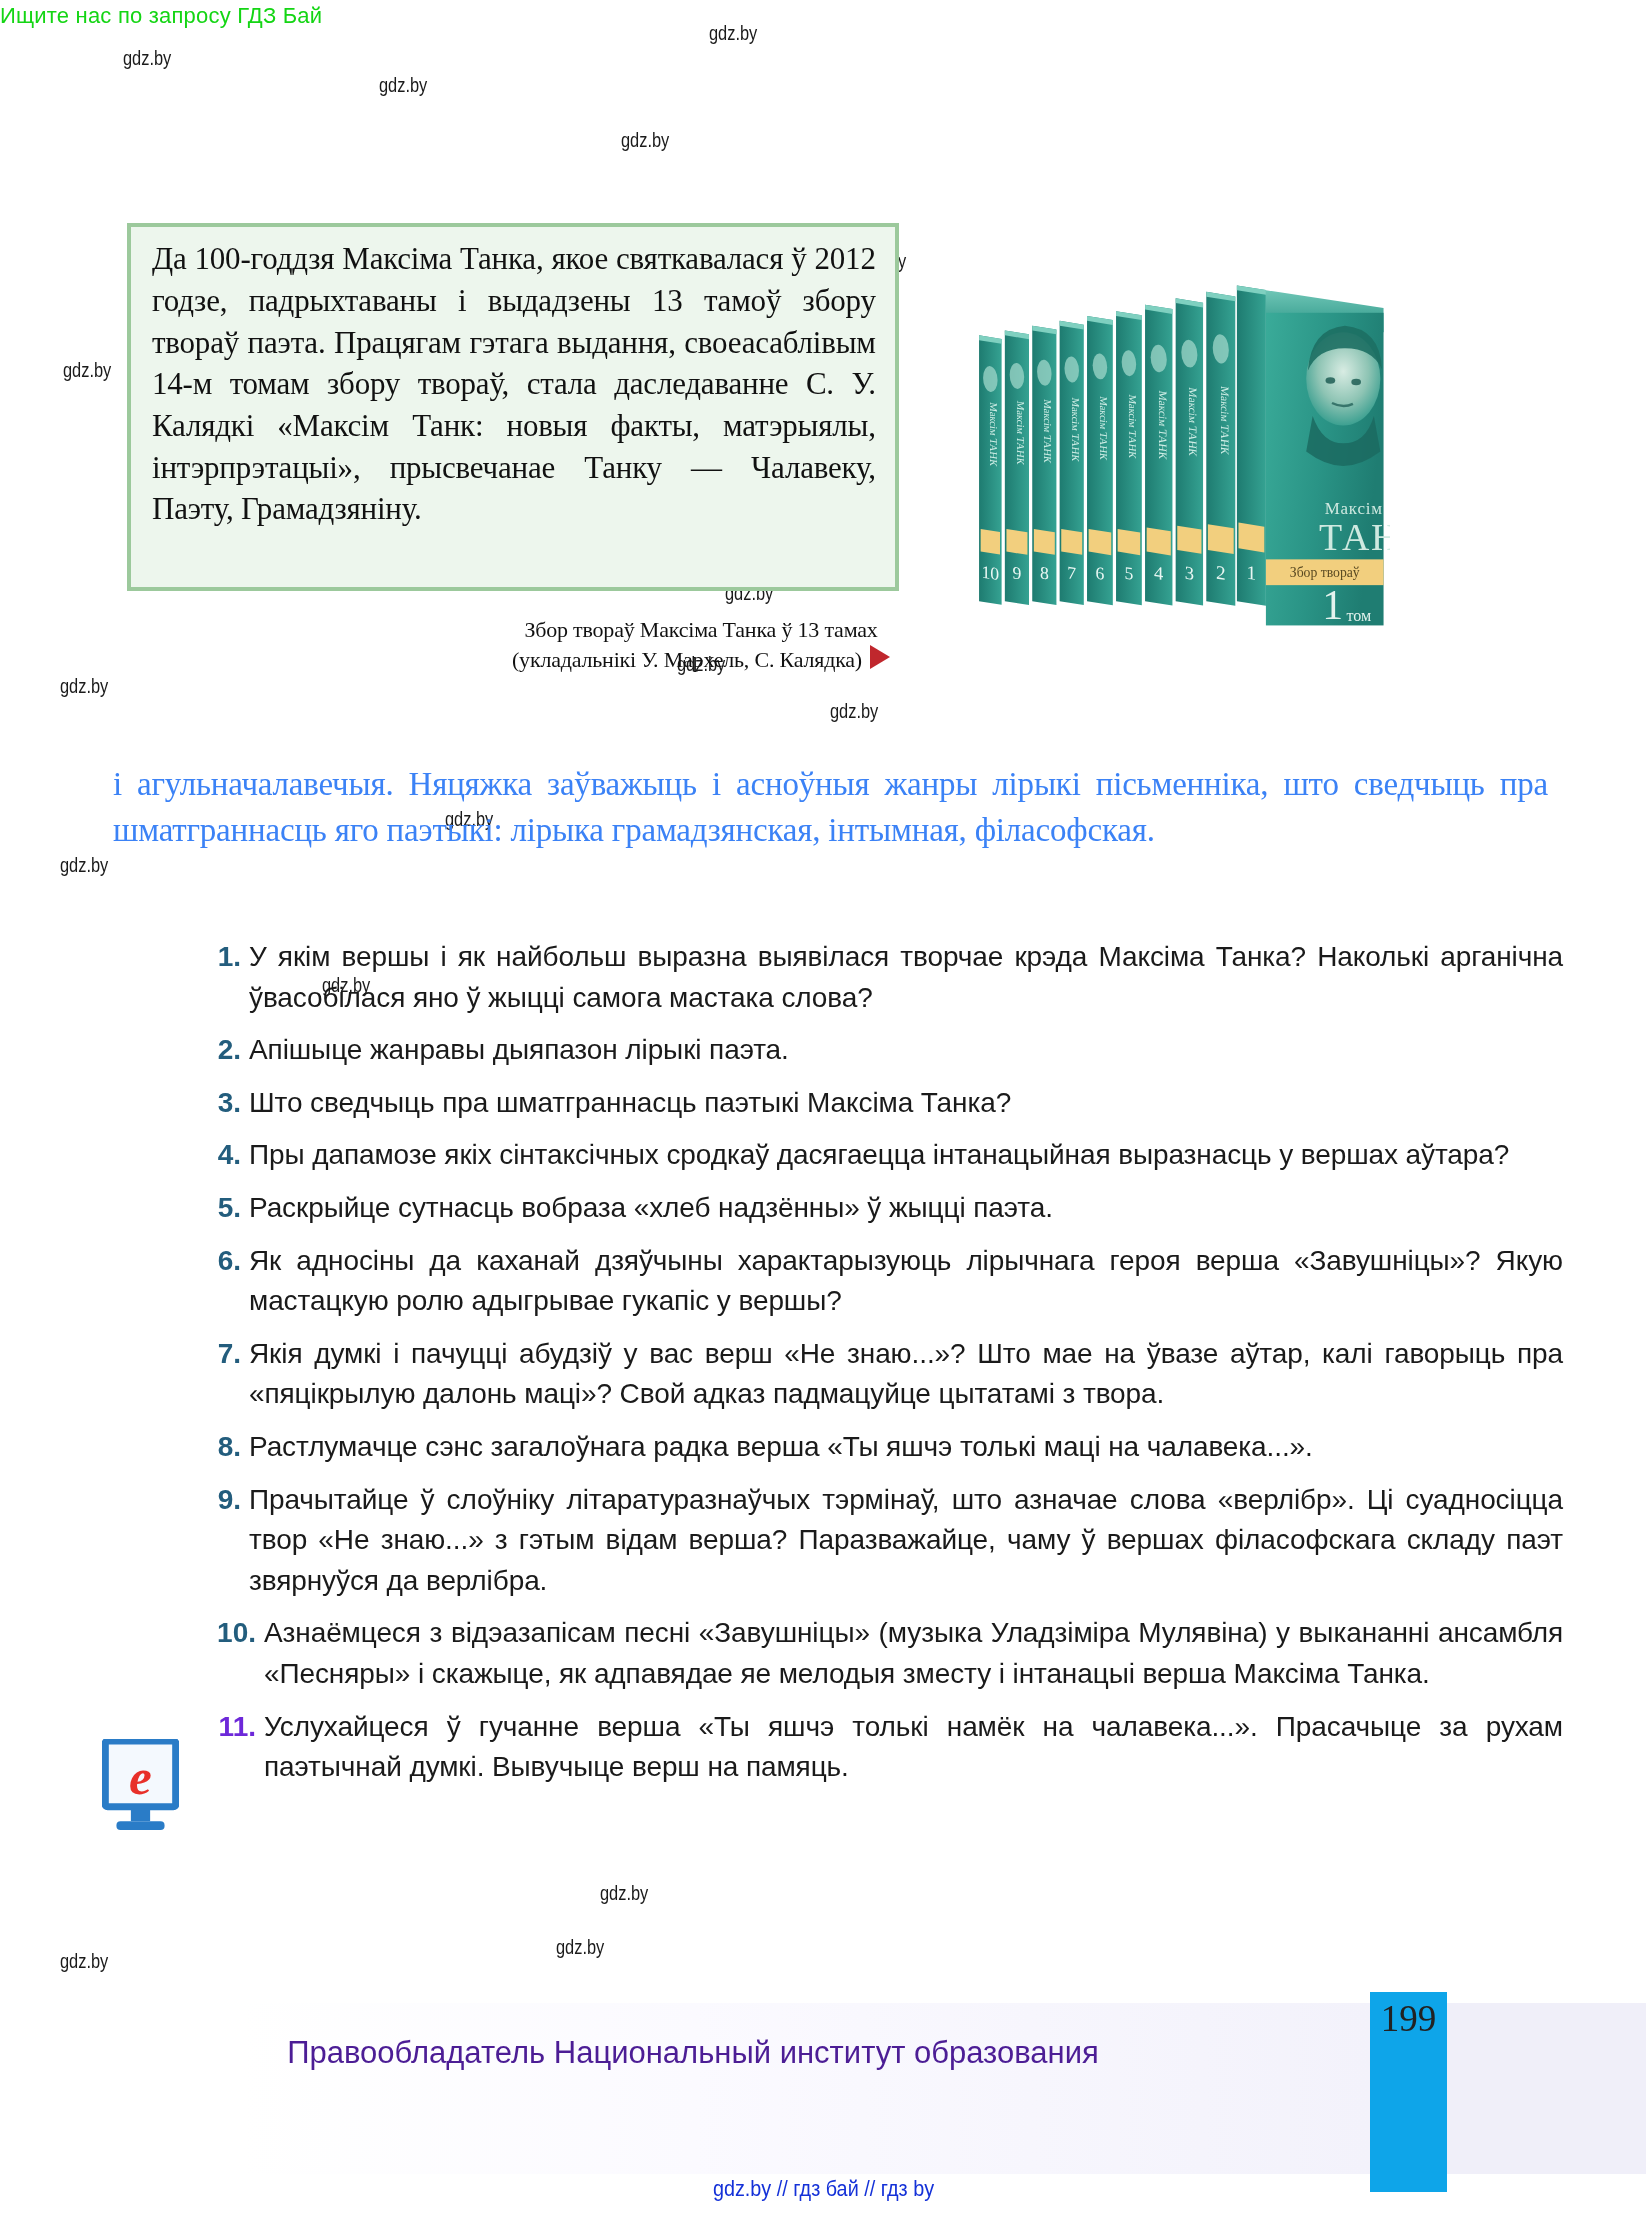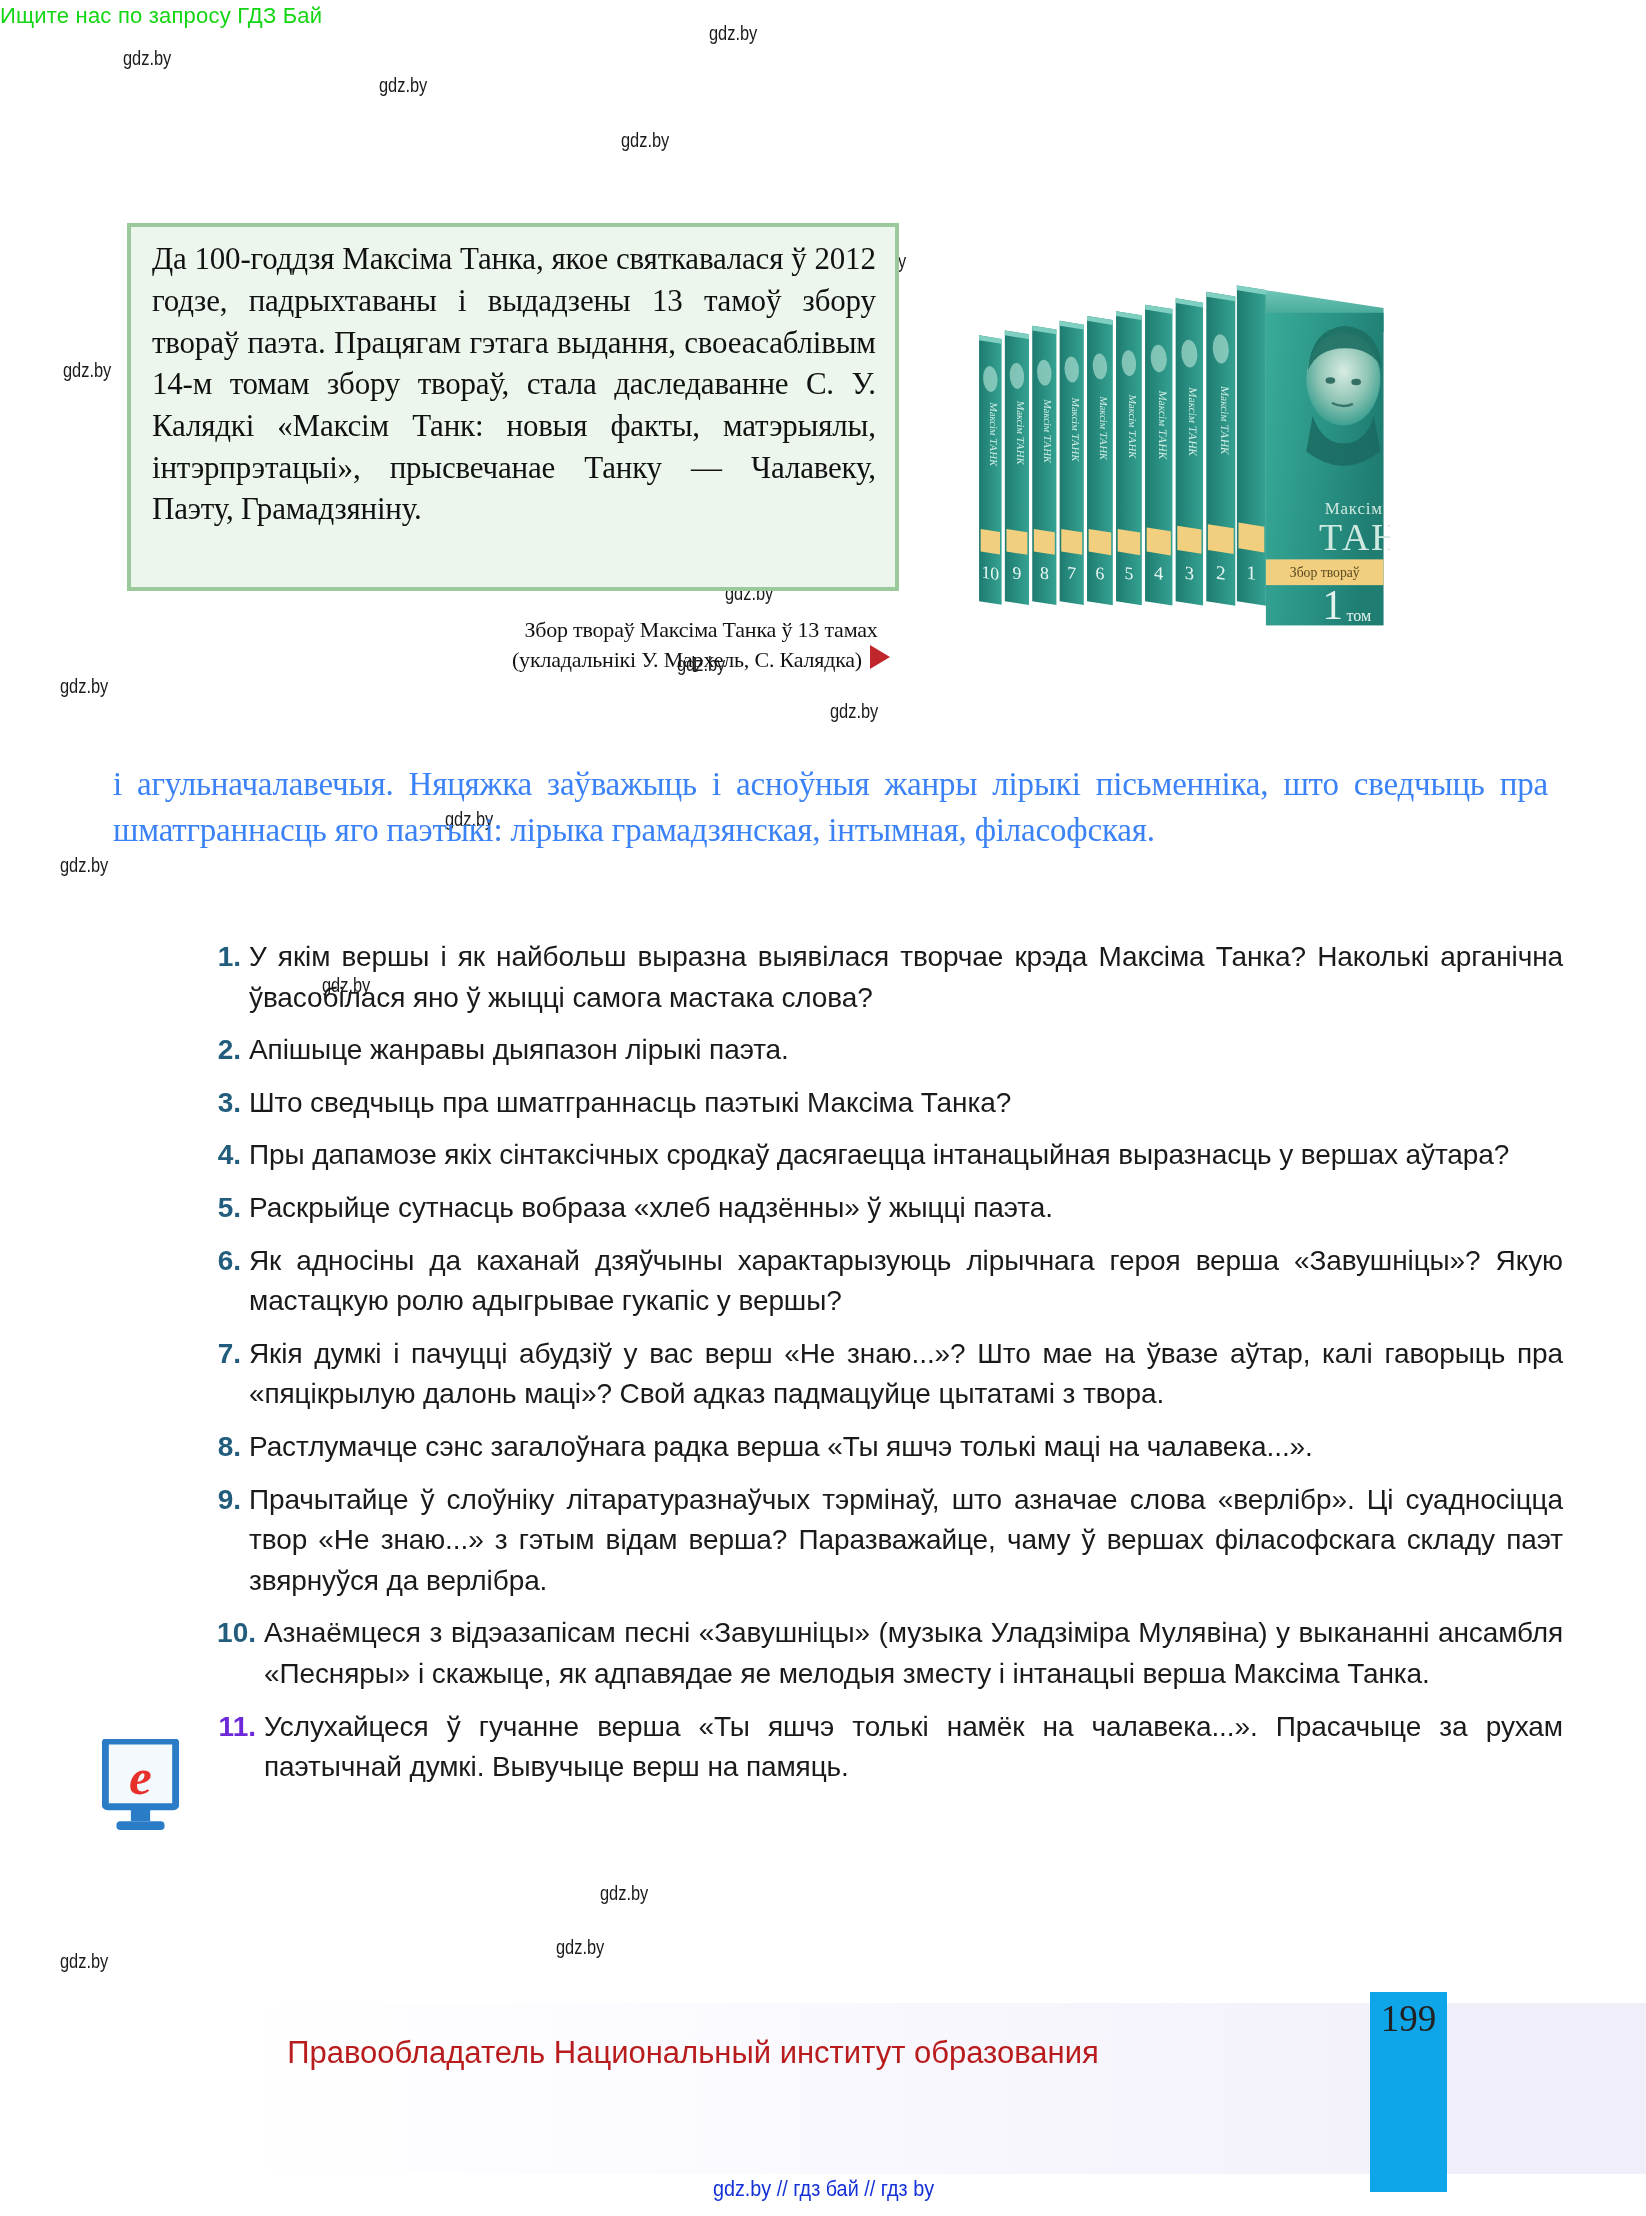--- a/index.html
+++ b/index.html
@@ -201,21 +201,21 @@
     background: linear-gradient(to right, #ffffff 0%, #fbfaff 40%, #f3f2fb 100%);
   }
 
   
   .copyright {
     position: absolute;
     left: 0;
     top: 2035px;
     width: 1386px;
     text-align: center;
-    color: #b91c1c;
+    color: #4c1d95;
     font-family: "Liberation Sans", sans-serif;
     font-size: 31px;
     white-space: nowrap;
   }
 
   
   .footer-links {
     position: absolute;
     left: 0;
     top: 2176px;

